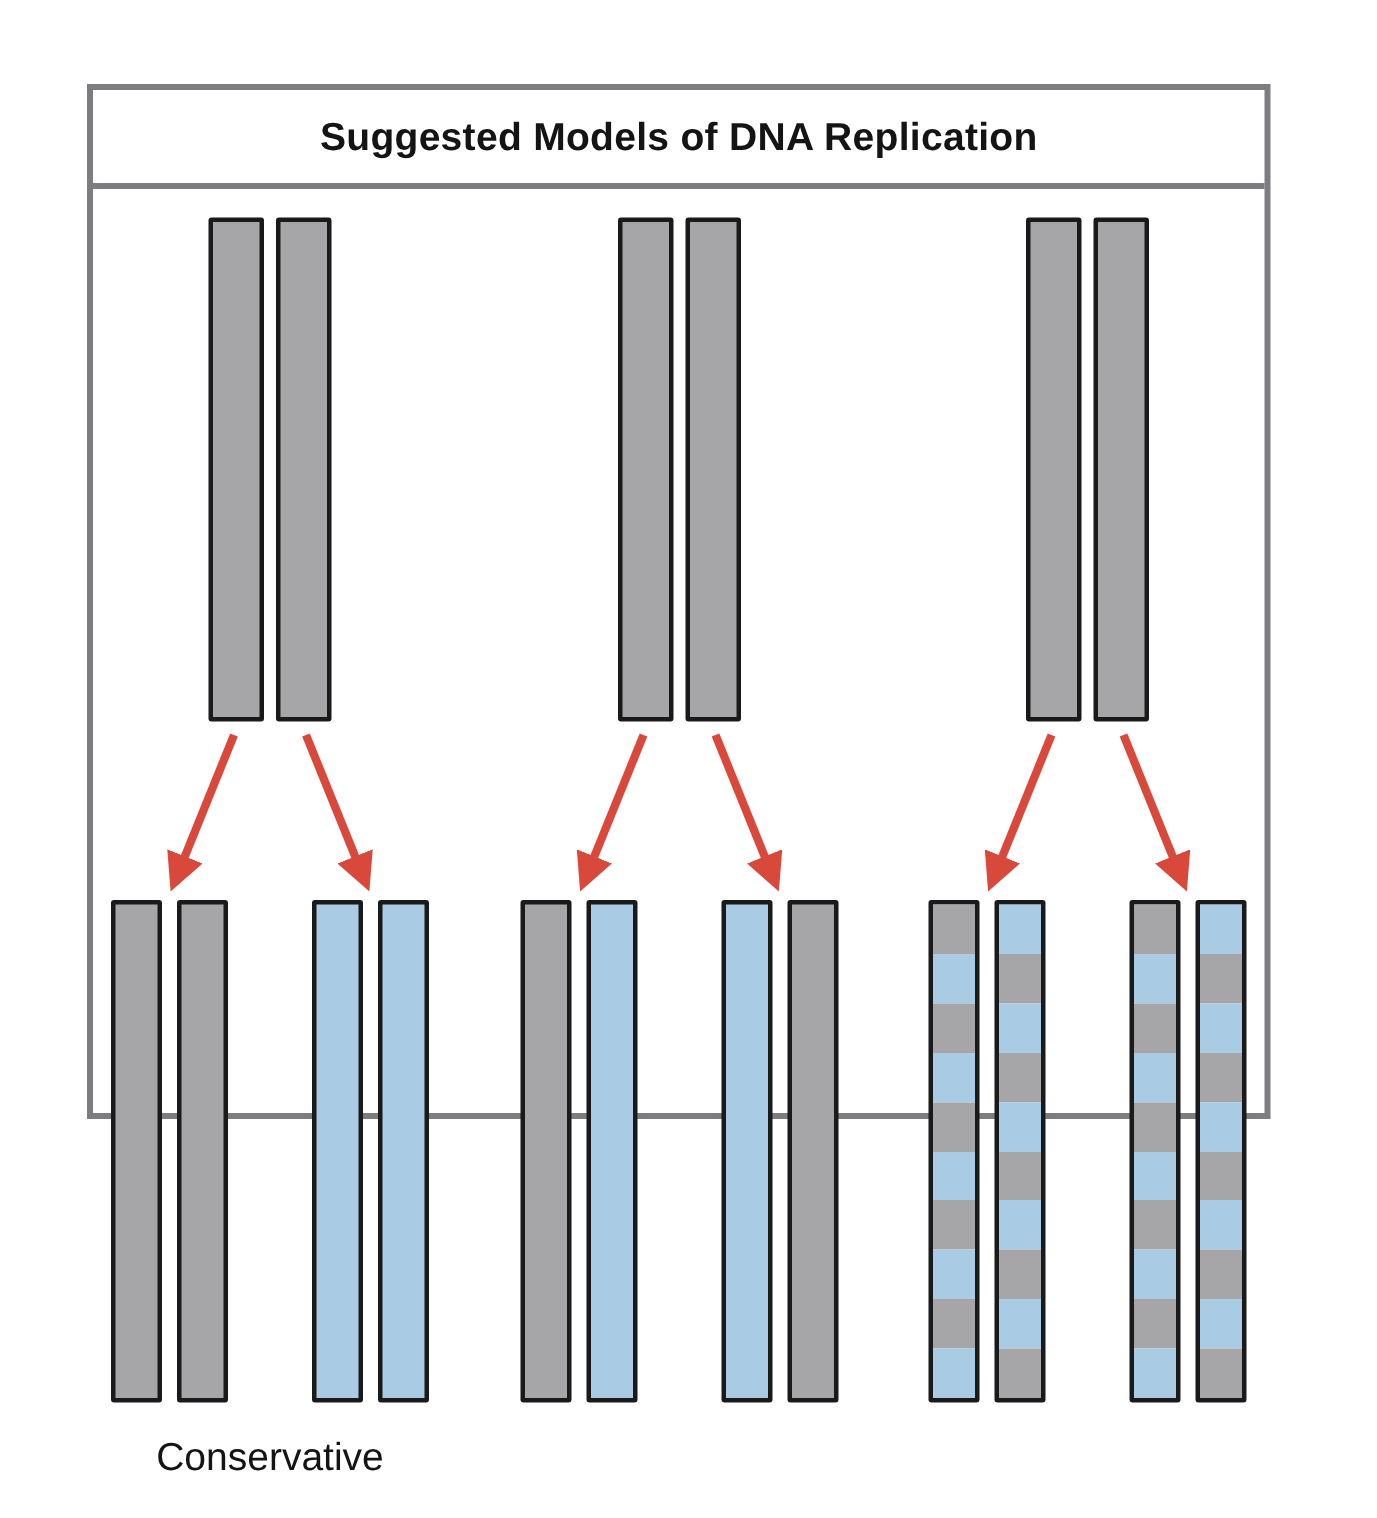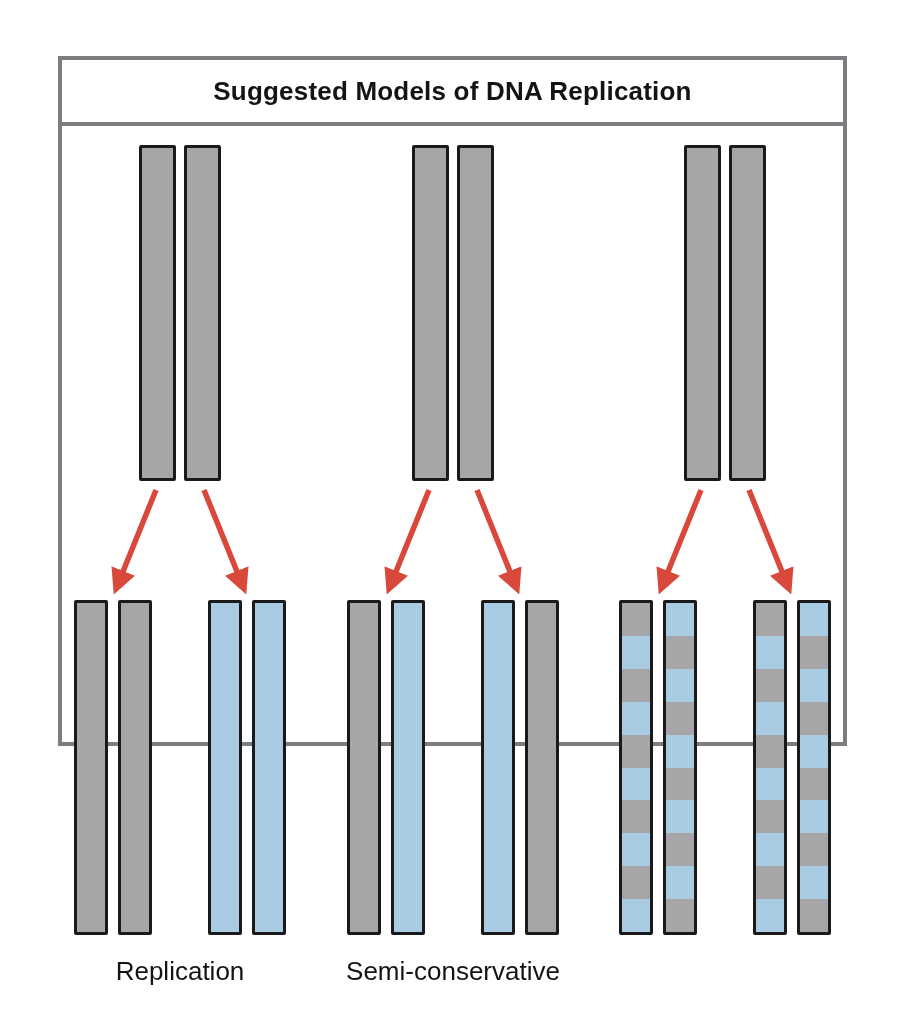--- a/index.html
+++ b/index.html
@@ -76,28 +76,27 @@
     <div class="title-band" style="border-bottom-color: rgb(125, 125, 129);">
       <span class="title-text" style="color: rgb(20, 20, 20);">Suggested Models of DNA Replication</span>
     </div>
     <div class="content" id="content">
         <div class="strand" style="left: 77px; top: 19px; width: 37px; height: 336px; border-color: rgb(26, 26, 26); background: rgb(166, 166, 169);"></div>
         <div class="strand" style="left: 122px; top: 19px; width: 37px; height: 336px; border-color: rgb(26, 26, 26); background: rgb(166, 166, 169);"></div>
         <div class="strand" style="left: 12px; top: 474px; width: 34px; height: 335px; border-color: rgb(26, 26, 26); background: rgb(166, 166, 169);"></div>
         <div class="strand" style="left: 56px; top: 474px; width: 34px; height: 335px; border-color: rgb(26, 26, 26); background: rgb(166, 166, 169);"></div>
         <div class="strand" style="left: 146px; top: 474px; width: 34px; height: 335px; border-color: rgb(26, 26, 26); background: rgb(169, 203, 227);"></div>
         <div class="strand" style="left: 190px; top: 474px; width: 34px; height: 335px; border-color: rgb(26, 26, 26); background: rgb(169, 203, 227);"></div>
-        <div class="model-label" style="left: -32px; top: 830px; color: rgb(20, 20, 20);">Replication</div>
+        <div class="model-label" style="left: -32px; top: 830px; color: rgb(20, 20, 20);">Conservative</div>
         <div class="strand" style="left: 350px; top: 19px; width: 37px; height: 336px; border-color: rgb(26, 26, 26); background: rgb(166, 166, 169);"></div>
         <div class="strand" style="left: 395px; top: 19px; width: 37px; height: 336px; border-color: rgb(26, 26, 26); background: rgb(166, 166, 169);"></div>
         <div class="strand" style="left: 285px; top: 474px; width: 34px; height: 335px; border-color: rgb(26, 26, 26); background: rgb(166, 166, 169);"></div>
         <div class="strand" style="left: 329px; top: 474px; width: 34px; height: 335px; border-color: rgb(26, 26, 26); background: rgb(169, 203, 227);"></div>
         <div class="strand" style="left: 419px; top: 474px; width: 34px; height: 335px; border-color: rgb(26, 26, 26); background: rgb(169, 203, 227);"></div>
         <div class="strand" style="left: 463px; top: 474px; width: 34px; height: 335px; border-color: rgb(26, 26, 26); background: rgb(166, 166, 169);"></div>
-        <div class="model-label" style="left: 241px; top: 830px; color: rgb(20, 20, 20);">Semi-conservative</div>
         <div class="strand" style="left: 622px; top: 19px; width: 37px; height: 336px; border-color: rgb(26, 26, 26); background: rgb(166, 166, 169);"></div>
         <div class="strand" style="left: 667px; top: 19px; width: 37px; height: 336px; border-color: rgb(26, 26, 26); background: rgb(166, 166, 169);"></div>
         <div class="strand" style="left: 557px; top: 474px; width: 34px; height: 335px; border-color: rgb(26, 26, 26);">
           <div class="stripes">
             <div style="background: rgb(166, 166, 169);"></div>
             <div style="background: rgb(169, 203, 227);"></div>
             <div style="background: rgb(166, 166, 169);"></div>
             <div style="background: rgb(169, 203, 227);"></div>
             <div style="background: rgb(166, 166, 169);"></div>
             <div style="background: rgb(169, 203, 227);"></div>

